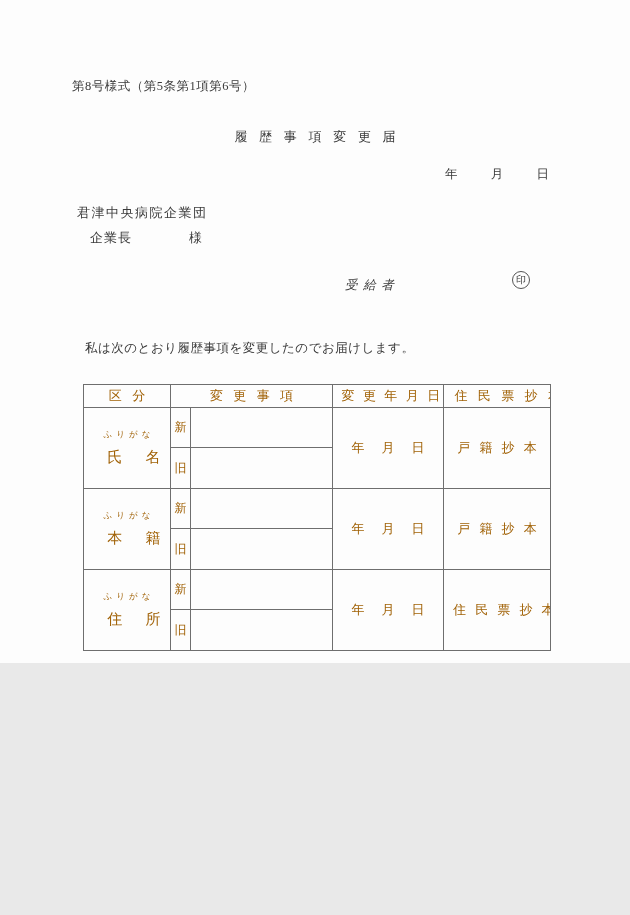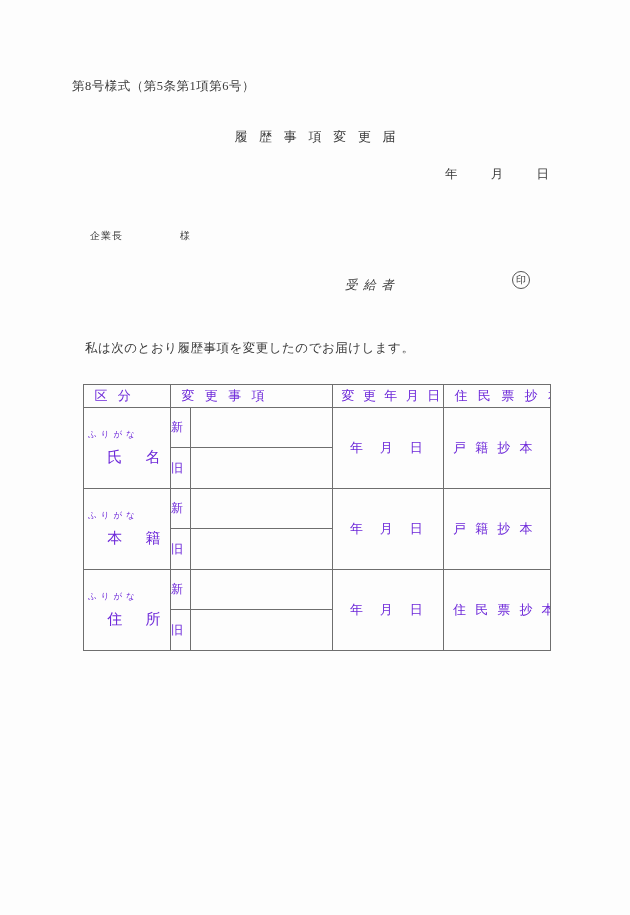--- a/index.html
+++ b/index.html
@@ -1,21 +1,21 @@
 <!DOCTYPE html>
 <html><head>
 <meta charset="utf-8">
 <style>
   * { margin: 0; padding: 0; box-sizing: border-box; }
   html, body { background: #e9e9e9; }
   body { font-family: "Liberation Serif", "DejaVu Serif", serif; }
   .page {
     position: relative;
     width: 630px;
-    height: 915px;
+    height: 663px;
     margin: 0 auto;
     background: #fdfdfd;
     color: #3a3a3a;
     overflow: hidden;
   }
   .abs { position: absolute; white-space: nowrap; }
 
   .form-number {
     left: 72px; top: 79px;
     font-size: 12.5px; line-height: 1.2;
@@ -32,21 +32,21 @@
     left: 445px; top: 166px; width: 104px;
     display: flex; justify-content: space-between;
     font-size: 12.5px;
   }
   .org {
     left: 77px; top: 204px;
     font-size: 13px; letter-spacing: 1.5px;
   }
   .addressee {
     left: 90px; top: 229px;
-    font-size: 10px; letter-spacing: 1px;
+    font-size: 13px; letter-spacing: 1px;
   }
   .addressee .honorific { margin-left: 57px; }
   .recipient {
     left: 345px; top: 277px;
     font-size: 12.5px; letter-spacing: 0.45em; font-style: italic;
   }
   .seal {
     left: 512px; top: 271px;
     width: 18px; height: 18px;
     border: 1px solid #555;
@@ -63,27 +63,27 @@
     position: absolute;
     left: 83px; top: 384px;
     width: 467px;
     border-collapse: collapse;
     table-layout: fixed;
     border: 1.5px solid #4f4f4f;
   }
   .change-table th, .change-table td {
     border: 1px solid #6e6e6e;
     font-weight: normal;
-    text-align: left;
+    text-align: center;
     vertical-align: middle;
     white-space: nowrap;
     overflow: hidden;
     padding: 0;
     font-size: 13px;
-    color: #6d28d9;
+    color: #a16207;
   }
   .change-table tr.header-row { height: 23px; }
   .change-table tr.sub-row-top { height: 40px; }
   .change-table tr.sub-row-bottom { height: 41px; }
 
   th.hdr { letter-spacing: 0.8em; text-indent: 0.8em; font-size: 13px; }
   th.hdr-wide { letter-spacing: 0.65em; text-indent: 0.65em; }
 
   td.cat-cell { }
   .furigana {
@@ -108,20 +108,21 @@
   <div class="abs form-number">第8号様式（第5条第1項第6号）</div>
 
   <div class="abs doc-title">履歴事項変更届</div>
 
   <div class="abs date-top">
     <span>年</span>
     <span>月</span>
     <span>日</span>
   </div>
 
+  <div class="abs org">君津中央病院企業団</div>
 
   <div class="abs addressee">
     <span>企業長</span><span class="honorific">様</span>
   </div>
 
   <div class="abs recipient">受給者</div>
 
   <div class="abs seal">
     <span>印</span>
   </div>

